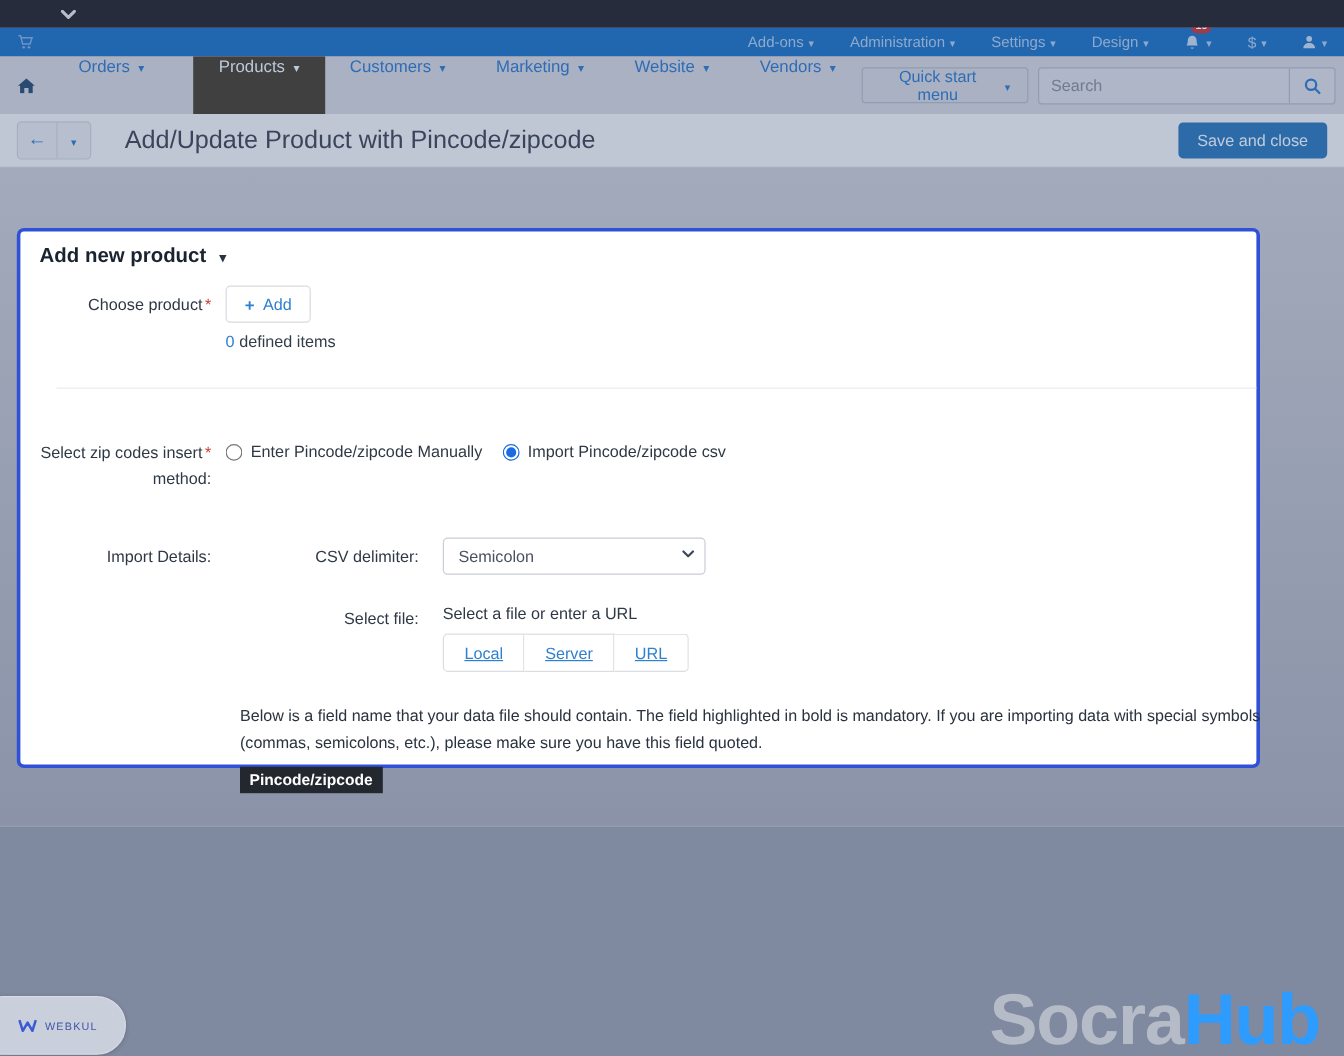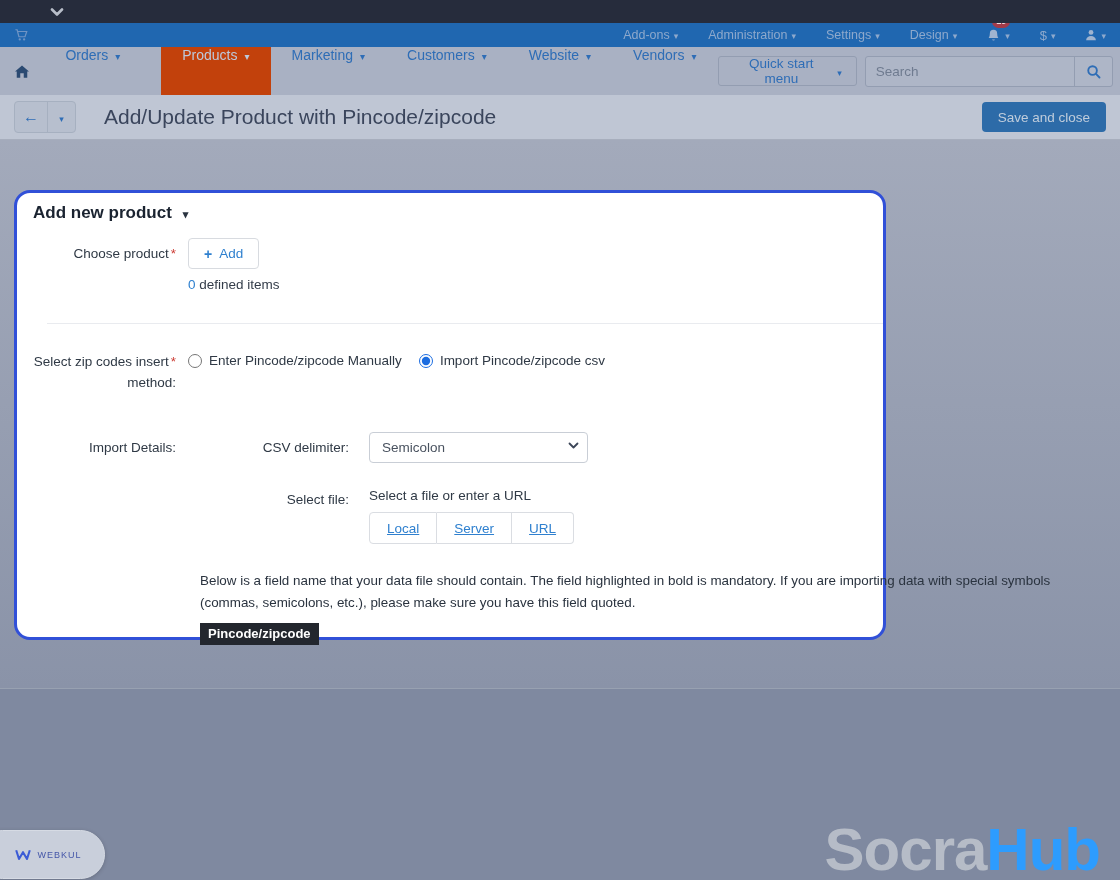--- a/index.html
+++ b/index.html
@@ -23,21 +23,21 @@
     position:absolute; top:-13px; left:5px; background:#a23b49; color:#e9dadc;
     font-size:9px; font-weight:bold; padding:2px 4px; border-radius:8px; line-height:1;
   }
   .bluebar-icon { line-height:0; color:#9fb4d0; }
   .currency-symbol { font-size:13px; color:#8ea9cc; }
   
   .navbar { height:48px; background:#a9b1c3; display:flex; align-items:stretch; }
   .nav-home { width:46px; display:flex; align-items:center; justify-content:center; color:#2b4a72; cursor:pointer; }
   .nav-item { display:flex; gap:7px; padding:0 21px; color:#2e6db6; font-size:14px; cursor:pointer; white-space:nowrap; }
   .nav-item .caret::after { font-size:10px; }
-  .nav-item.active { background:#c2410c; color:#bdc9db;margin-left:20px; }
+  .nav-item.active { background:#404040; color:#bdc9db;margin-left:20px; }
   .nav-right { margin-left:auto; display:flex; align-items:center; gap:8px; padding-right:7px;justify-content:center; }
   .quickstart {
     height:30px; padding:0 14px; border:1px solid #939db1; border-radius:3px;
     color:#2e6db6; font-size:13.5px; display:flex; align-items:center; gap:7px;
     background:transparent; cursor:pointer; font-family:inherit;
   }
   .searchbox { height:31px; width:258px; border:1px solid #939db1; border-radius:3px; display:flex; background:#aeb6c7; overflow:hidden; }
   .search-input { flex:1; border:none; background:transparent; padding:0 10px; font-size:13.5px; color:#701a75; outline:none; font-family:inherit; }
   .search-input::placeholder { color:#6f7b90; }
   .search-btn { width:38px; border:none; border-left:1px solid #939db1; display:flex; align-items:center; justify-content:center; background:transparent; color:#2e6db6; cursor:pointer; }
@@ -48,39 +48,39 @@
   .back-btn::after { content:"←"; }
   .back-caret { width:27px; display:flex; align-items:center; justify-content:center; color:#2e6db6; border:none; background:transparent; cursor:pointer; }
   .page-title { margin-left:28px; font-size:21px; color:#3a455c; font-weight:normal; }
   .save-btn {
     margin-left:auto; height:30px; padding:0 16px; background:#2d6ba8; color:#c0cddc;
     border:none; border-radius:4px; font-size:13.5px; cursor:pointer; font-family:inherit;
   }
   
   .content { height:548px; background:linear-gradient(#a3aabb, #8a93a8); position:relative; }
   .panel {
-    position:absolute; left:14px; top:50px; width:872px; height:450px;
-    background:#ffffff; border:3px solid #3150d8; border-radius:16px; padding:10px 16px;
+    position:absolute; left:14px; top:50px; width:1036px; height:450px;
+    background:#ffffff; border:3px solid #3150d8; border-radius:6px; padding:10px 16px;
   }
   .panel-heading { font-size:17px; font-weight:bold; color:#1a2330; display:flex; align-items:center; gap:11px; cursor:pointer; width:max-content; }
   .panel-heading .caret::after { font-size:11px; color:#2a3340; }
   .form-row { display:flex; }
   .label-col { width:155px; padding-right:12px; flex-shrink:0; text-align:right; font-size:13.5px; color:#2f3945; }
   .req { color:#cc3b33; margin-left:2px; }
   .row-choose { margin-top:15px; }
   .row-choose .label-col { padding-top:8px; }
   .add-btn {
     height:31px; padding:0 15px; background:#fff; border:1px solid #d8dbe0; border-radius:4px;
     color:#2f80cf; font-size:13.5px; display:inline-flex; align-items:center; gap:7px; cursor:pointer; font-family:inherit;
   }
   .plus-icon { font-weight:bold; font-size:14px; }
   .defined { margin-top:8px; font-size:13.5px; color:#333c49; }
   .defined .count { color:#2f80cf; cursor:pointer; }
   .panel-hr { border:none; border-top:1px solid #e9ebef; margin:31px -16px 0 14px; }
-  .row-zip { margin-top:27px; }
+  .row-zip { margin-top:43px; }
   .row-zip .label-col { line-height:21px; }
   .radio-group { display:flex; align-items:center; gap:17px; font-size:13.5px; color:#2f3945; padding-top:2px; height:min-content; }
   .radio-opt { display:flex; align-items:center; gap:7px; cursor:pointer; }
   .radio-opt input { width:14px; height:14px; accent-color:#1b6ce0; margin:0; cursor:pointer; }
   .row-import { margin-top:39px; }
   .row-import .label-col { padding-top:8px; }
   .subrows { display:flex; flex-direction:column; }
   .subrow { display:flex; align-items:center; }
   .sublabel { width:181px; padding-right:20px; flex-shrink:0; text-align:right; font-size:13.5px; color:#2f3945; }
   .select-wrap { position:relative; width:219px; }
@@ -195,25 +195,25 @@
   </span>
   <span class="nav-item">
     <span>Orders</span>
       <span class="caret"></span>
   </span>
   <span class="nav-item active">
     <span>Products</span>
       <span class="caret"></span>
   </span>
   <span class="nav-item">
+    <span>Customers</span>
+      <span class="caret"></span>
+  </span>
+  <span class="nav-item">
     <span>Marketing</span>
-      <span class="caret"></span>
-  </span>
-  <span class="nav-item">
-    <span>Customers</span>
       <span class="caret"></span>
   </span>
   <span class="nav-item">
     <span>Website</span>
       <span class="caret"></span>
   </span>
   <span class="nav-item">
     <span>Vendors</span>
       <span class="caret"></span>
   </span>

